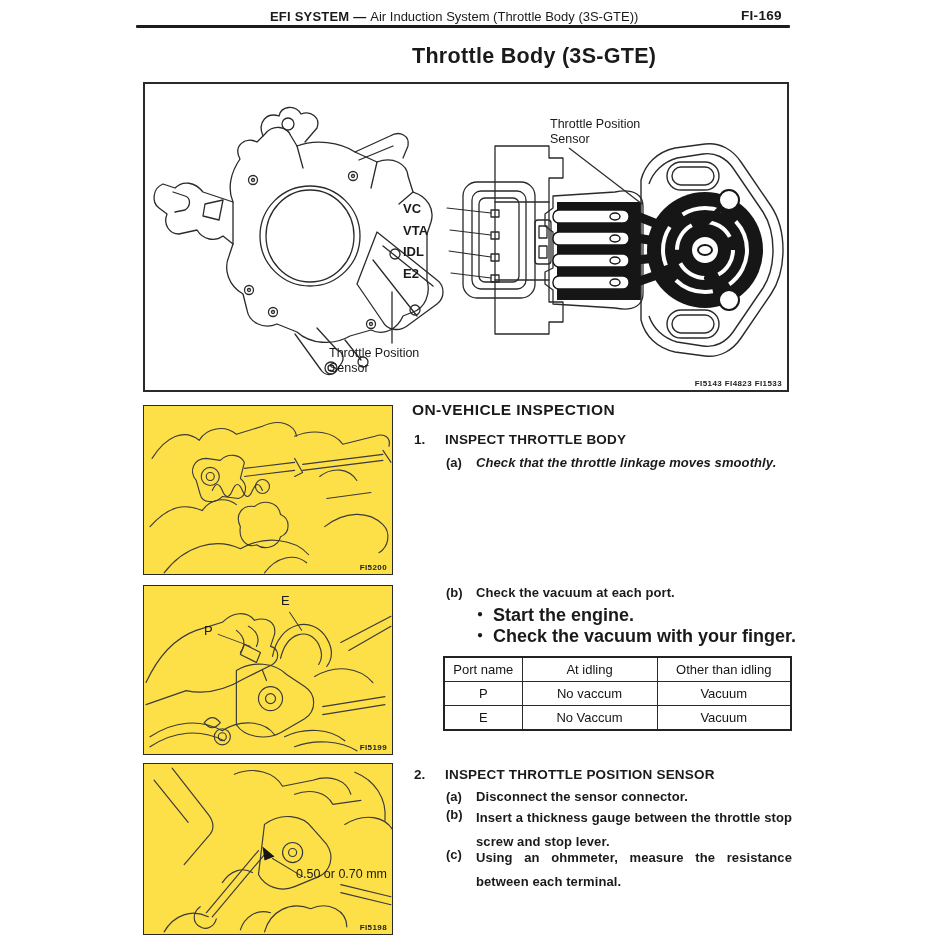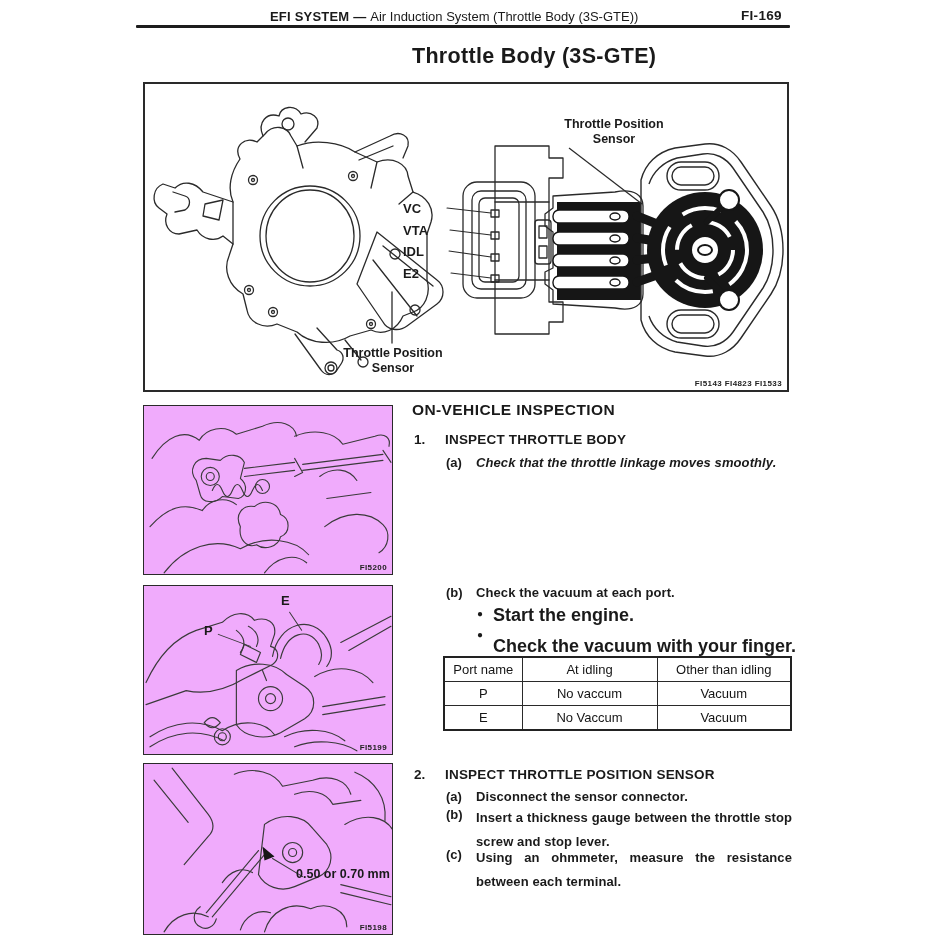--- a/index.html
+++ b/index.html
@@ -13,28 +13,28 @@
   .hdr-center{left:270px;top:9px;font-size:13px;white-space:nowrap;}
   .hdr-section{font-weight:bold;letter-spacing:.2px;}
   .hdr-sep{font-weight:bold;padding:0 4px;}
   .hdr-sub{font-weight:normal;}
   .hdr-page{left:741px;top:8px;font-size:13.5px;font-weight:bold;letter-spacing:.3px;}
   .hdr-rule{left:136px;top:25px;width:654px;height:3px;background:#1c1c1c;border-radius:1px;}
   
   .doc-title{left:412px;top:44px;font-size:21.5px;font-weight:bold;letter-spacing:.3px;}
   
   .frame{border:2px solid #2a2a2a;background:#fff;box-sizing:border-box;}
-  .frame-thin{border:1.6px solid #2a2a2a;background:#f0abfc;box-sizing:border-box;}
+  .frame-thin{border:1.6px solid #2a2a2a;background:#fde047;box-sizing:border-box;}
   .main-fig{left:143px;top:82px;width:646px;height:310px;}
   .fig1{left:143px;top:405px;width:250px;height:170px;}
   .fig2{left:143px;top:585px;width:250px;height:170px;}
   .fig3{left:143px;top:763px;width:250px;height:172px;}
   .fig-code{position:absolute;right:5px;bottom:2px;font-size:8px;font-weight:bold;letter-spacing:.4px;color:#222;}
   .fig-svg{position:absolute;left:0;top:0;width:100%;height:100%;}
-  .callout{position:absolute;font-size:12.5px;font-weight:bold;line-height:1.18;color:#1a1a1a;text-align:center;}
+  .callout{position:absolute;font-size:12.5px;font-weight:normal;line-height:1.18;color:#1a1a1a;}
   .pin-label{position:absolute;width:42px;font-size:13px;font-weight:bold;}
   
   .insp-heading{left:412px;top:401px;font-size:15.5px;font-weight:bold;letter-spacing:.4px;}
   .step-num{font-size:13.5px;font-weight:bold;}
   .step-title{font-size:13.5px;font-weight:bold;letter-spacing:.2px;}
   .sub-label{font-size:13px;font-weight:bold;}
   .sub-text{font-size:13px;font-weight:bold;letter-spacing:.1px;}
   .just{width:316px;text-align:justify;line-height:24px;}
   .bullet{font-size:10px;}
   .bullet-text{font-size:18px;font-weight:bold;}
@@ -283,21 +283,21 @@
 
 <div class="abs sub-label" style="left:446px;top:455px;">(a)</div>
 <div class="abs sub-text" style="left:476px;top:455px;font-style:italic;">Check that the throttle linkage moves smoothly.</div>
 
 <div class="abs sub-label" style="left:446px;top:585px;">(b)</div>
 <div class="abs sub-text" style="left:476px;top:585px;">Check the vacuum at each port.</div>
 
 <div class="abs bullet" style="left:477px;top:608px;">●</div>
 <div class="abs bullet-text" style="left:493px;top:605px;">Start the engine.</div>
 <div class="abs bullet" style="left:477px;top:629px;">●</div>
-<div class="abs bullet-text" style="left:493px;top:626px;margin-top:10px;">Check the vacuum with your finger.</div>
+<div class="abs bullet-text" style="left:493px;top:626px;">Check the vacuum with your finger.</div>
 
 <table class="vac-table">
   <colgroup>
       <col style="width:78px">
       <col style="width:135px">
       <col style="width:134px">
     </colgroup>
   <thead>
     <tr>
       <th>Port name</th>

